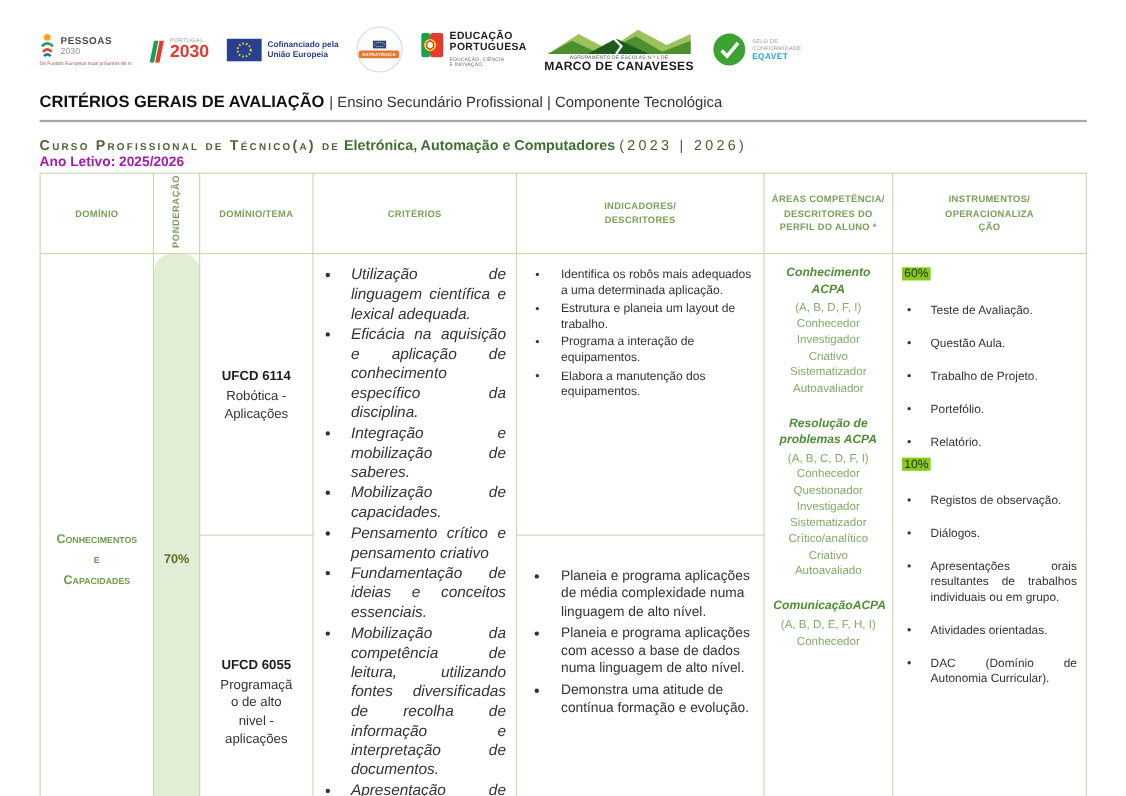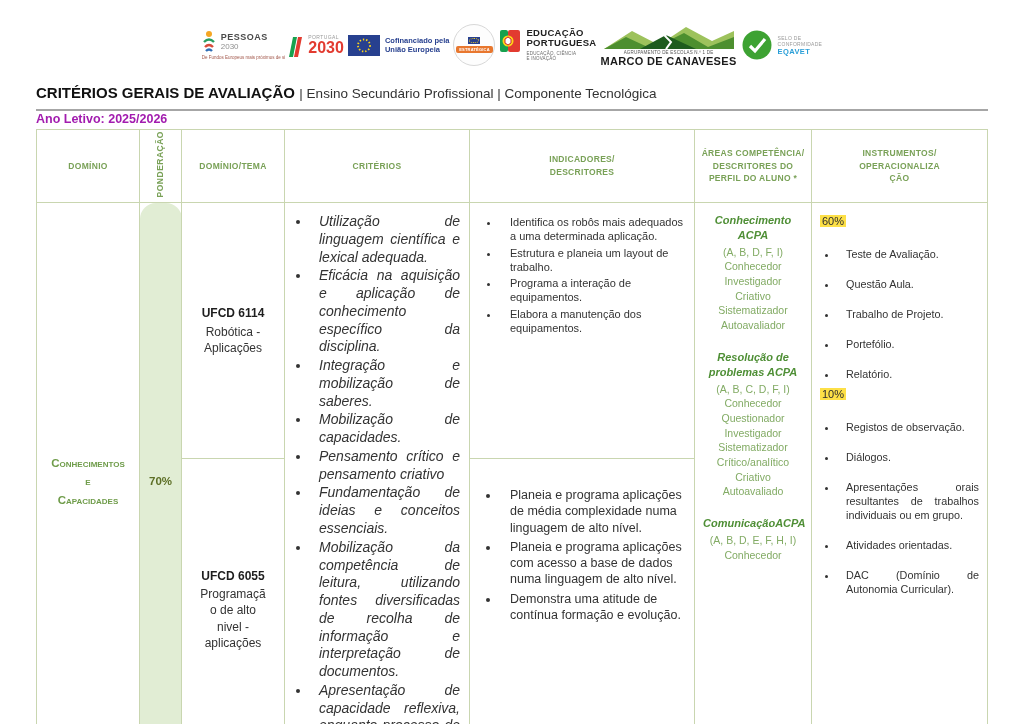--- a/index.html
+++ b/index.html
@@ -5,21 +5,21 @@
   * { margin:0; padding:0; box-sizing:border-box; }
   html,body { background:#e8e8e8; }
   body { font-family:"Liberation Sans", sans-serif; }
   .page {
     width:1024px; height:724px; background:#ffffff; margin:0 auto;
     padding:12px 36px 10px 36px; position:relative; overflow:hidden;
   }
   .pre { white-space:pre-line; }
 
   
-  .logo-strip { display:flex; justify-content:center; align-items:center; gap:4px; height:58px; margin-top:4px; }
+  .logo-strip { display:flex; align-items:center; gap:16px; height:58px; margin-top:4px; }
   .logo { display:flex; align-items:center; gap:5px; }
   .pessoas-txt .l1 { font-size:9px; font-weight:bold; color:#4a4a4a; letter-spacing:.5px; }
   .pessoas-txt .l2 { font-size:8px; color:#909090; }
   .pessoas-wrap { display:flex; flex-direction:column; }
   .pessoas-tag { font-size:4.5px; color:#a05548; margin-top:3px; }
   .pt2030-txt .l1 { font-size:5px; color:#9a9a9a; letter-spacing:.4px; }
   .pt2030-txt .l2 { font-size:16px; font-weight:bold; color:#e23b30; line-height:1; }
   .eu-txt { font-size:7.5px; font-weight:bold; color:#27408f; line-height:1.25; }
   .badge-circle { width:42px; height:42px; border-radius:50%; border:1px solid #d8d8d8; background:#fdfdfd;
     display:flex; flex-direction:column; align-items:center; justify-content:center; gap:2px; }
@@ -74,21 +74,21 @@
   td.ind-cell.large { padding-top:28px; }
   td.ind-cell.large li { font-size:12.5px; margin-bottom:3px; }
 
   td.areas-cell { padding:10px 8px; text-align:center; }
   .area-group { margin-bottom:17px; }
   .area-title { font-size:11px; font-weight:bold; font-style:italic; color:#4f8f36; line-height:1.35; }
   .area-letters { font-size:10.5px; color:#82ab64; line-height:1.4; margin-top:2px; }
   .area-item { font-size:10.5px; color:#82ab64; line-height:1.4; }
 
   td.instr-cell { padding:8px 8px 6px 8px; }
-  .pct-badge { display:inline-block; background:#fde047; color:#2d2d2d; font-size:11px; padding:0 2px; margin:2px 0 4px 0; }
+  .pct-badge { display:inline-block; background:#84cc16; color:#2d2d2d; font-size:11px; padding:0 2px; margin:2px 0 4px 0; }
   .instr-group ul { margin-left:18px; }
   .instr-group li { font-size:10.8px; color:#333; text-align:justify; line-height:1.3; padding-left:8px; margin-bottom:3px;margin-top:16px; }
 
   
   .footer-rule { border:none; border-top:2px solid #b8b8b8; margin-top:56px; }
   .footer-label { text-align:center; font-size:8px; color:#666; letter-spacing:2.5px; word-spacing:6px; margin-top:5px; }
 </style>
 </head>
 <body>
 
@@ -181,20 +181,25 @@
       </div>
     </div>
   </div>
 
   <div class="title-line">
     <span class="doc-title">CRITÉRIOS GERAIS DE AVALIAÇÃO</span>
     <span class="doc-subtitle">| Ensino Secundário Profissional | Componente Tecnológica</span>
   </div>
   <hr class="title-rule">
 
+  <div class="course-line">
+    <span class="course-label">Curso Profissional de Técnico(a) de</span>
+    <span class="course-name">Eletrónica, Automação e Computadores</span>
+    <span class="course-years">(2023 | 2026)</span>
+  </div>
   <div class="ano-letivo">Ano Letivo: 2025/2026</div>
 
   <table class="main-table">
     <colgroup>
       <col style="width:103px">
         <col style="width:42px">
         <col style="width:103px">
         <col style="width:185px">
       <col style="width:225px">
         <col style="width:117px">

